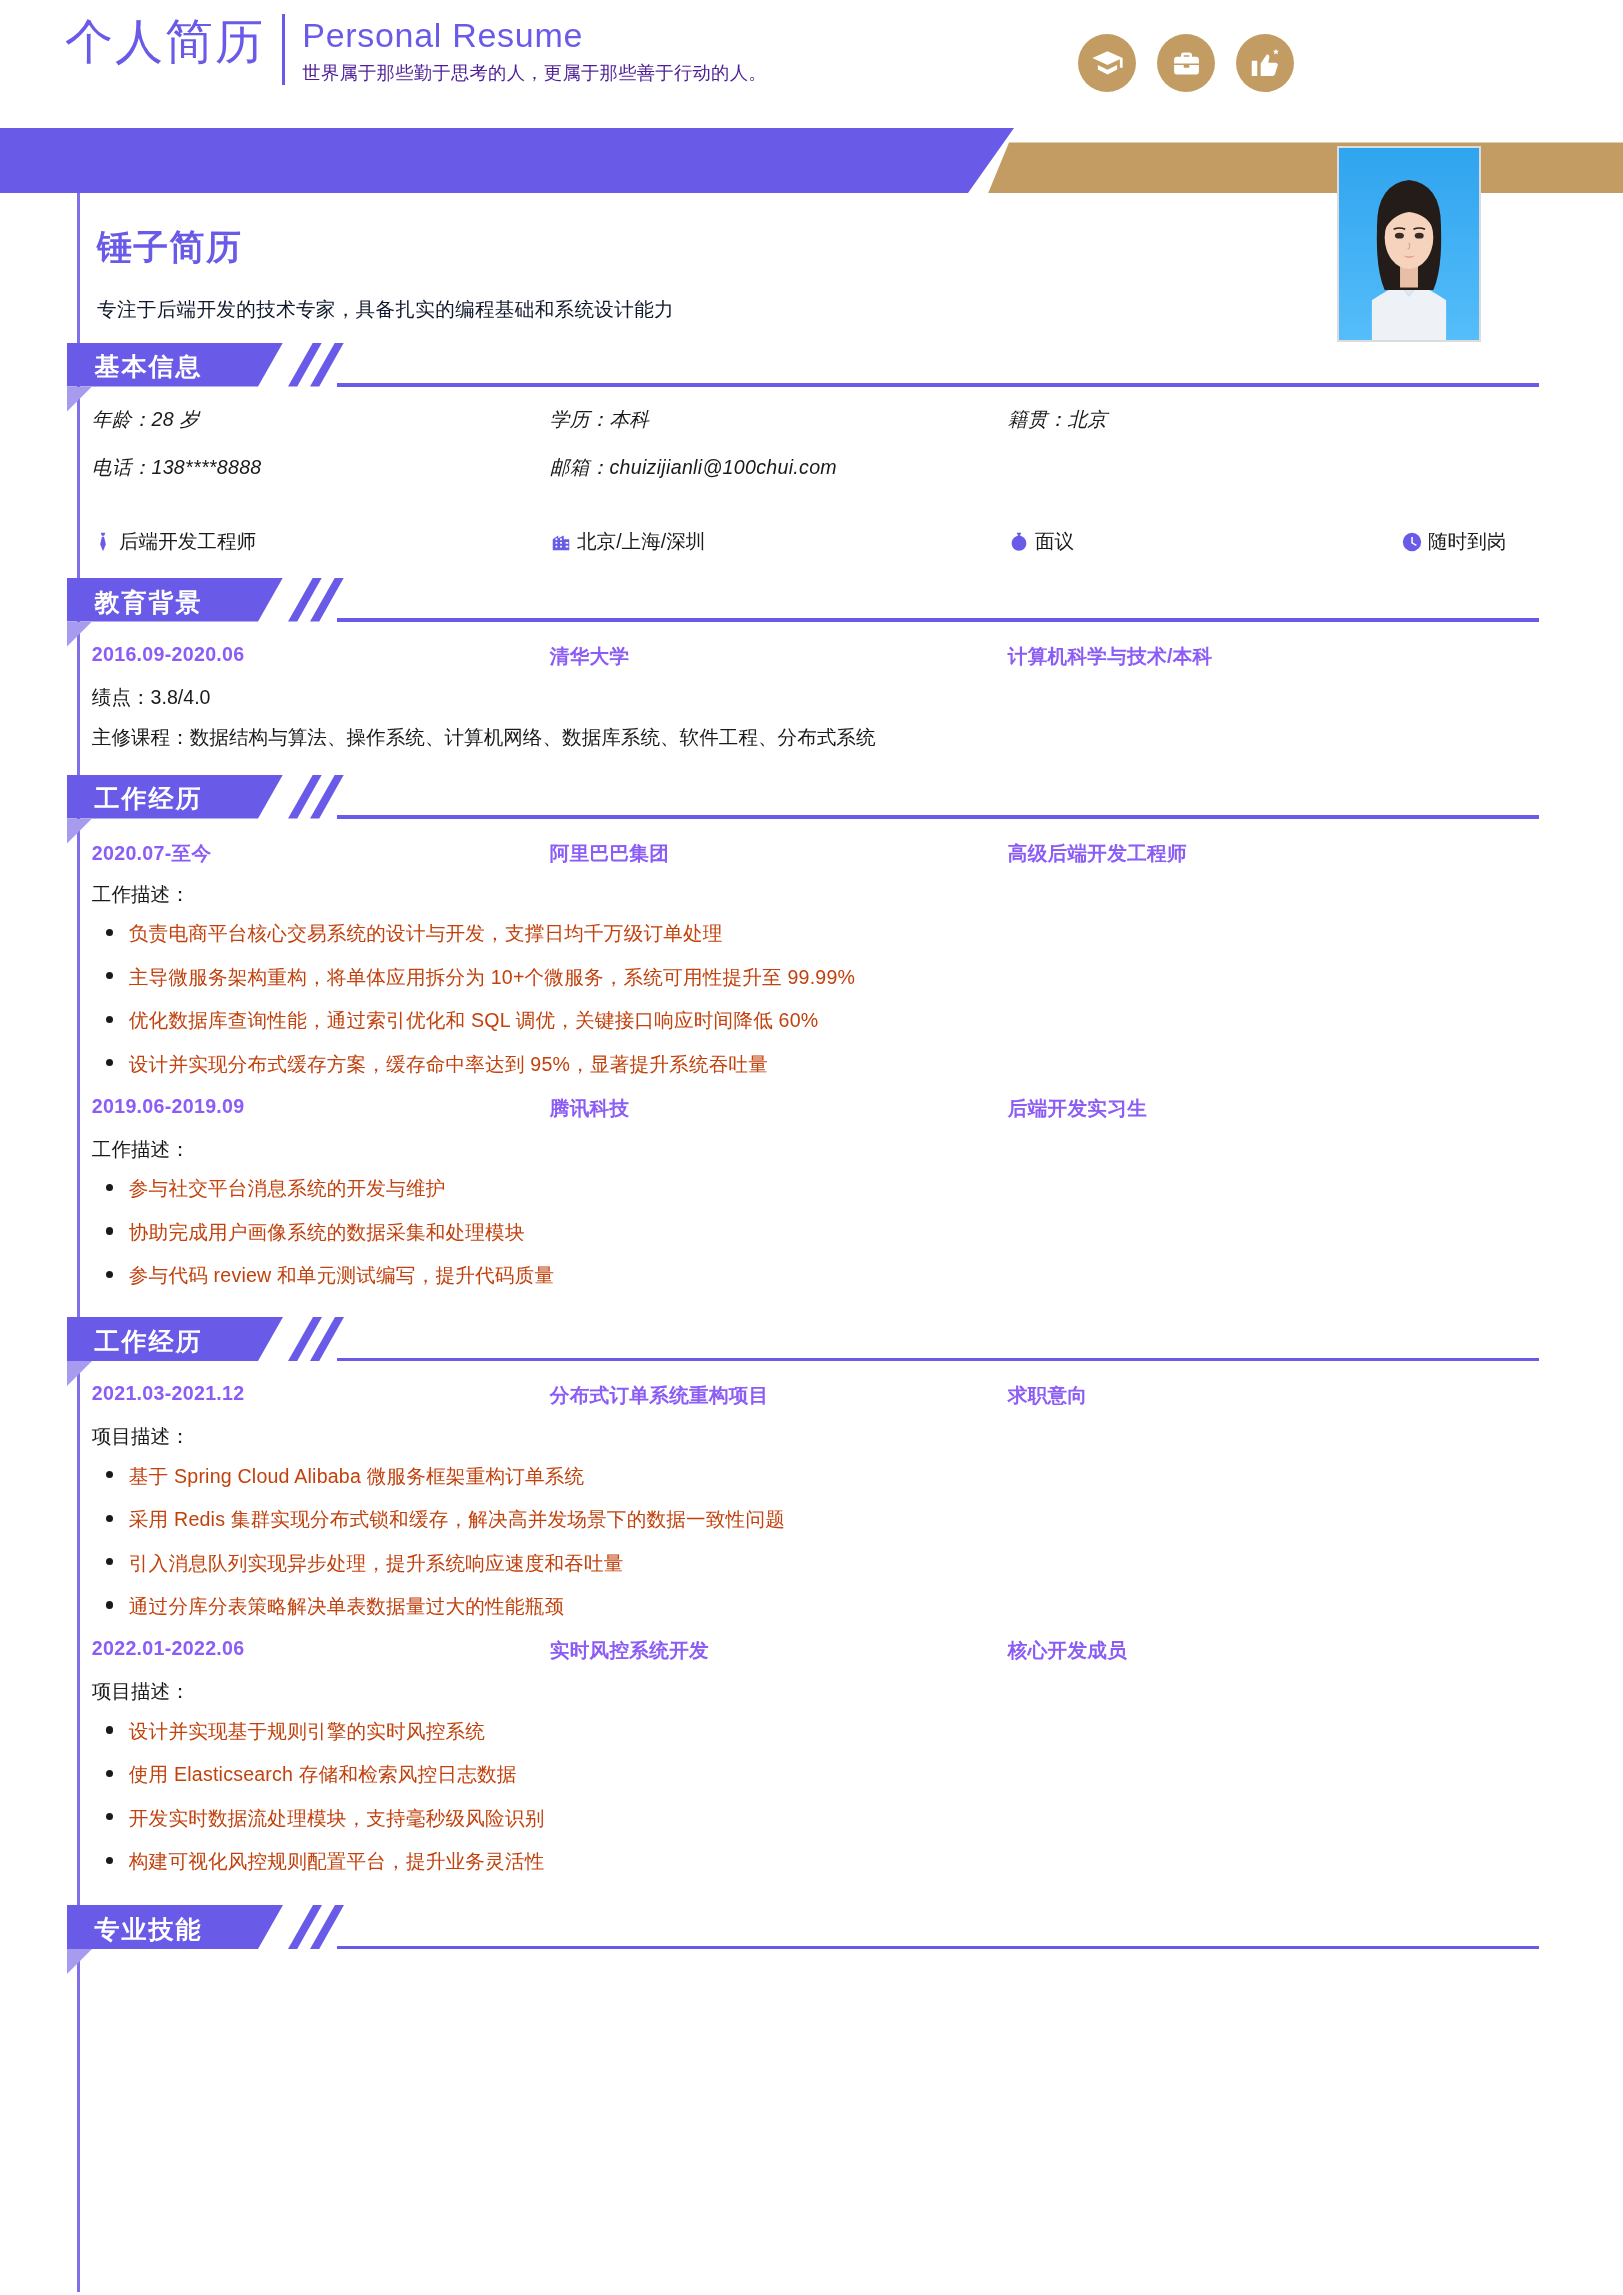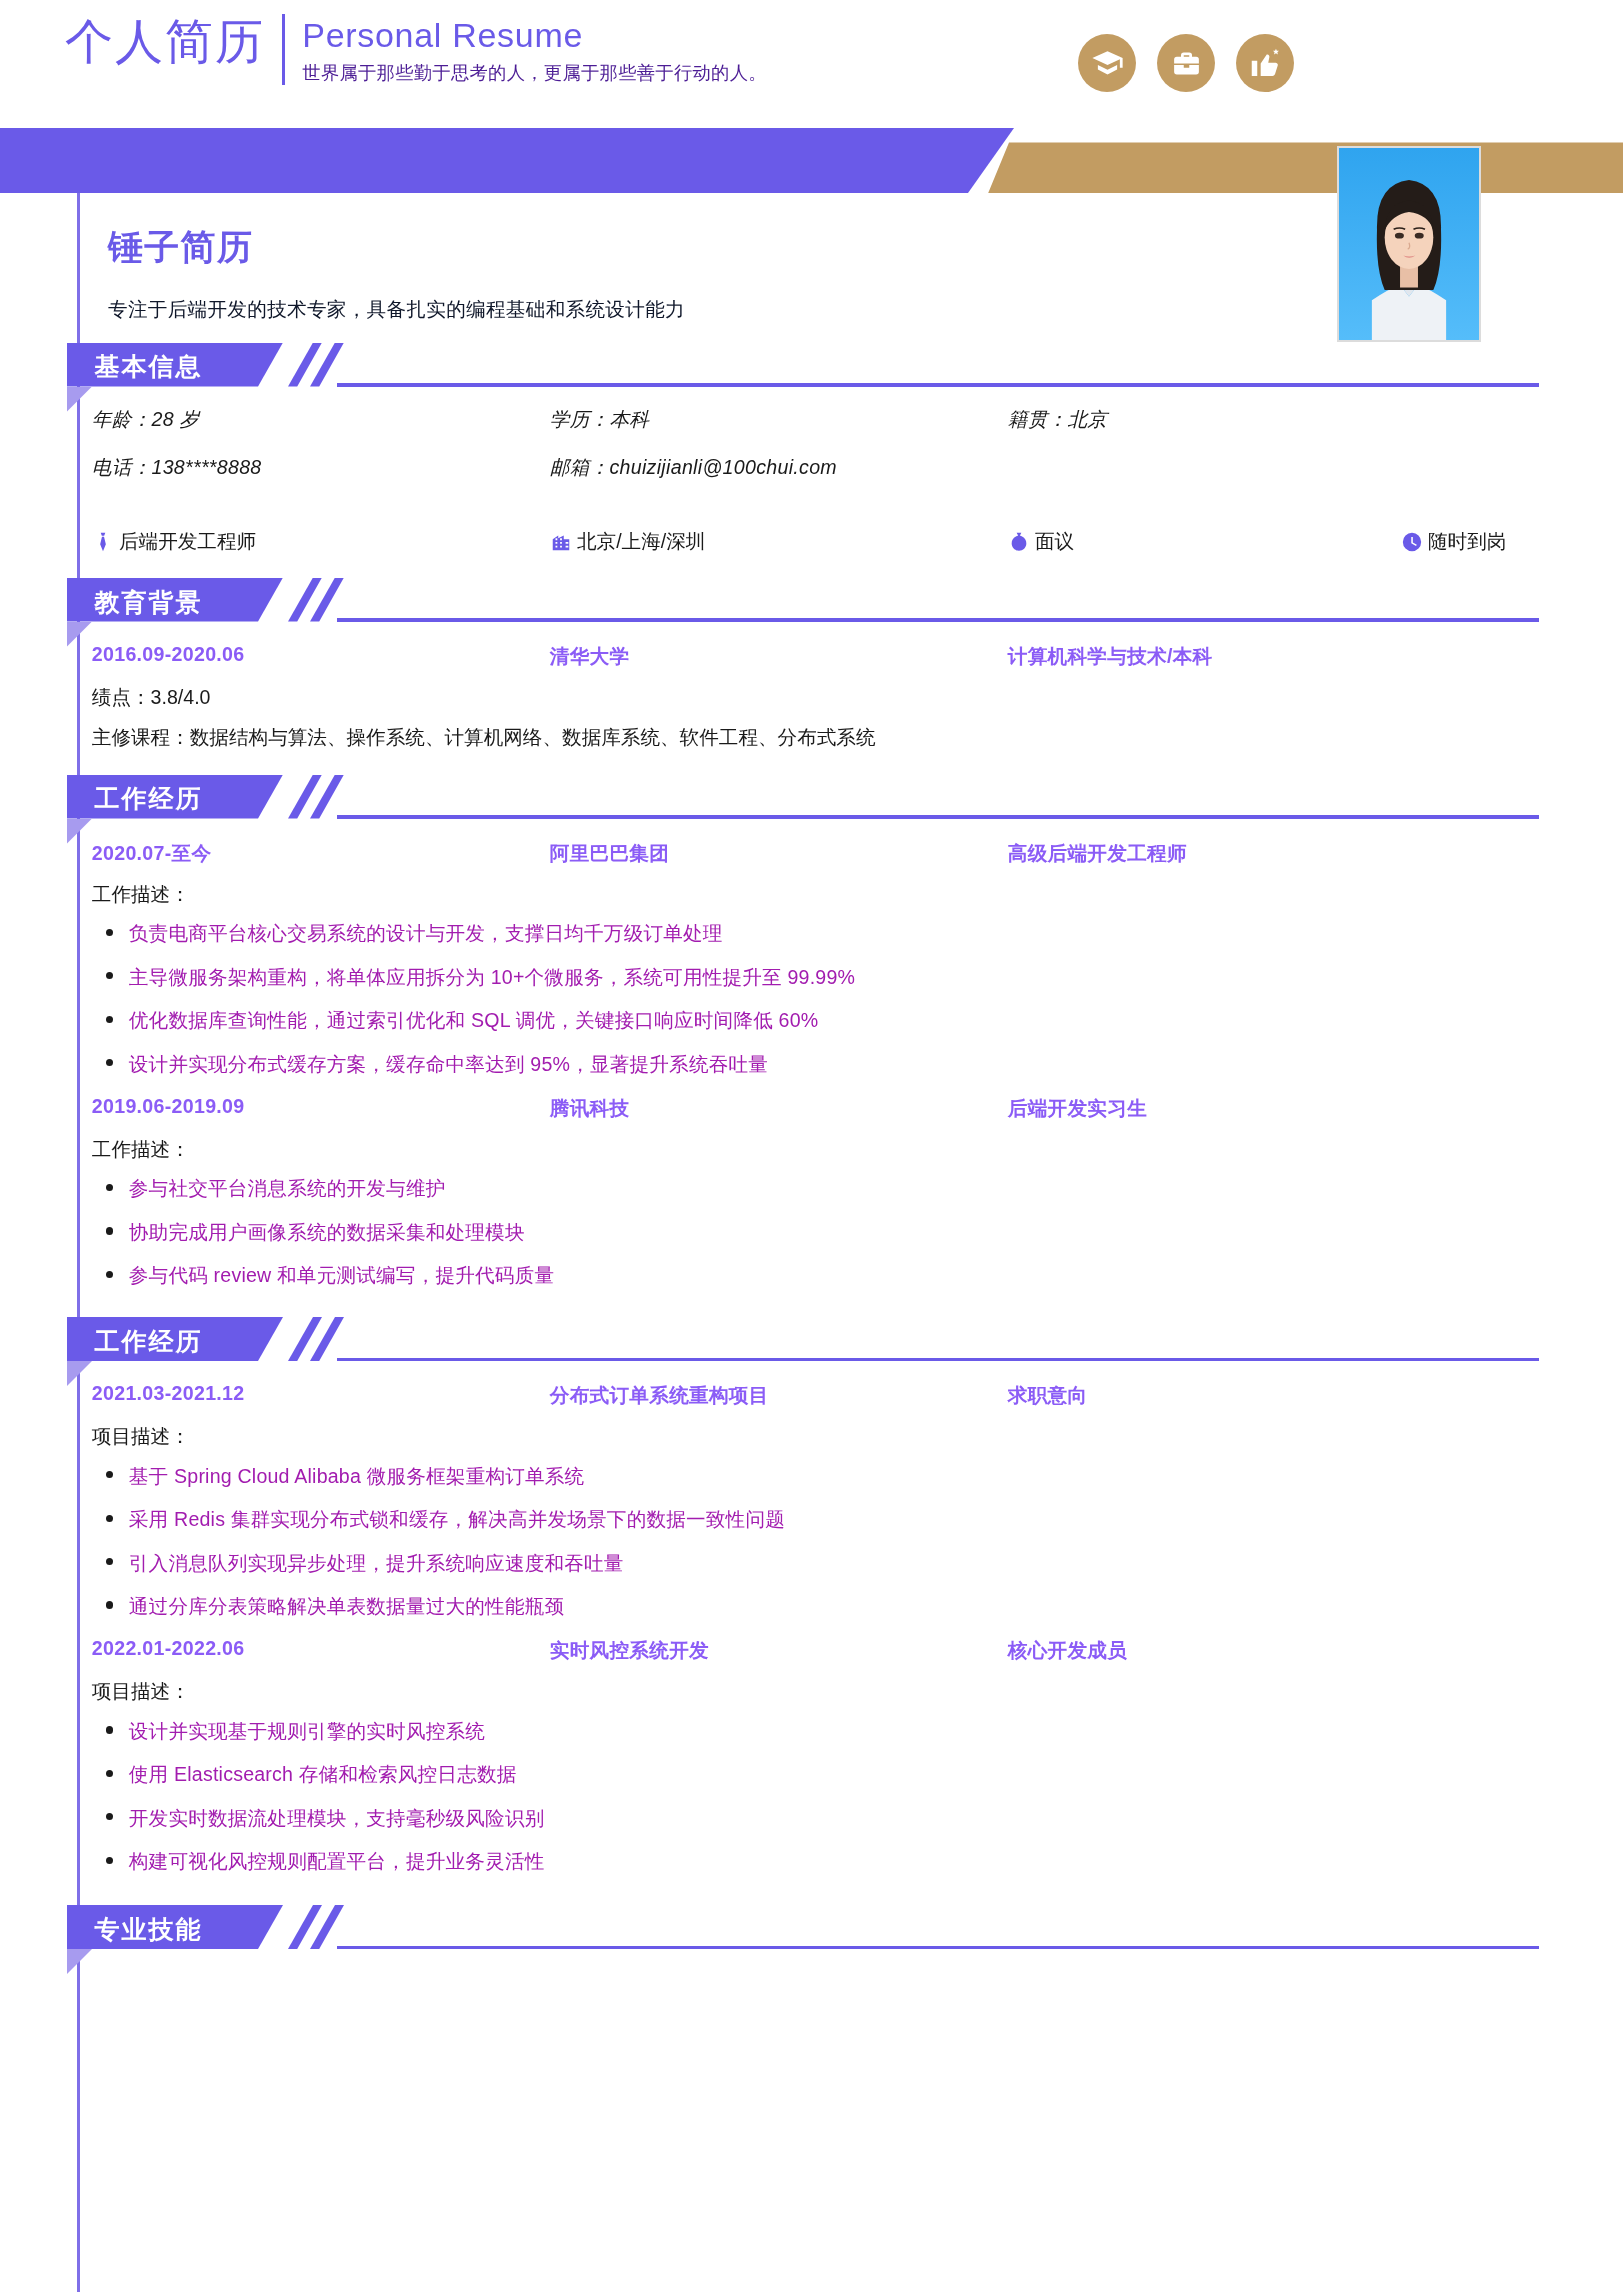--- a/index.html
+++ b/index.html
@@ -48,21 +48,21 @@
 
   
   .page-body { position:relative; width:1623px; }
   .vline {
     position:absolute; left:77px; top:0; width:3.3px; height:2099px; background:#7f6fe8;
   }
 
   .content { position:relative; margin-left:80px; width:1459px; }
 
   
-  .name-block { padding:31px 0 0 28px; position:relative; }
+  .name-block { padding:31px 0 0 17px; position:relative; }
   .rname { font-size:35px; font-weight:bold; color:#6a5ae8; letter-spacing:1.3px; }
   .rtag { font-size:19.6px; color:#0f172a; margin-top:25px; letter-spacing:0.3px; }
 
   .photo {
     position:absolute; right:58px; top:-47px; width:144px; height:196px;
     border:2px solid #dcdcdc; background:linear-gradient(180deg,#36a8f0 0%,#49b3f5 100%);
     overflow:hidden;
   }
   .photo svg { width:100%; height:100%; display:block; }
 
@@ -114,21 +114,21 @@
   
   .entry-head { display:flex; font-size:19.6px; font-weight:bold; color:#8b5cf6; padding:9.2px 0 5.2px 0; letter-spacing:0.3px; }
   .eh-date { width:458px; }
   .eh-org  { width:458px; }
   .eh-role { width:458px; }
 
   .desc-label { font-size:19.6px; color:#1a1a1a; padding:9.2px 0 3.9px 0; }
 
   ul.bullets { list-style:none; padding:0; margin:0; }
   ul.bullets li {
-    position:relative; font-size:19.6px; line-height:1.35; color:#a21caf;
+    position:relative; font-size:19.6px; line-height:1.35; color:#c2410c;
     padding:8.5px 0 8.5px 37px; letter-spacing:0.2px;
   }
   ul.bullets li::before {
     content:""; position:absolute; left:14.4px; top:17px;
     width:7.2px; height:7.2px; border-radius:50%; background:#1a1a1a;
   }
 
   .sec-skills { margin-top:22px; }
 </style>
 </head>

